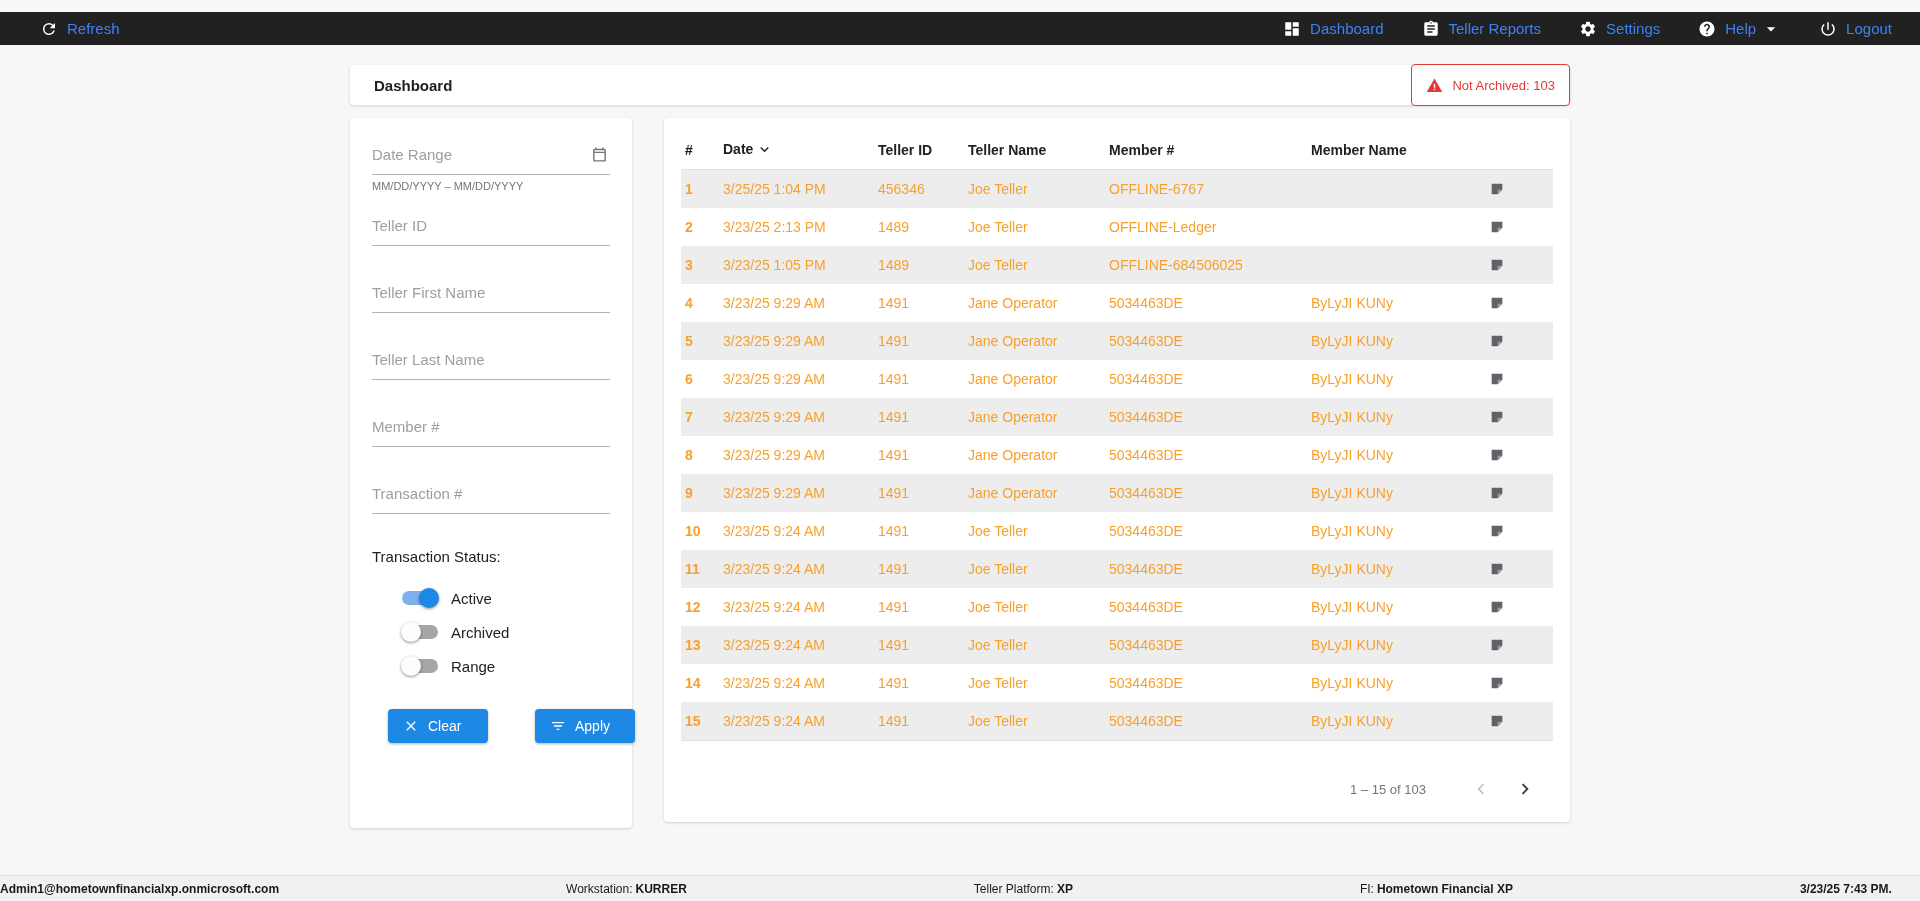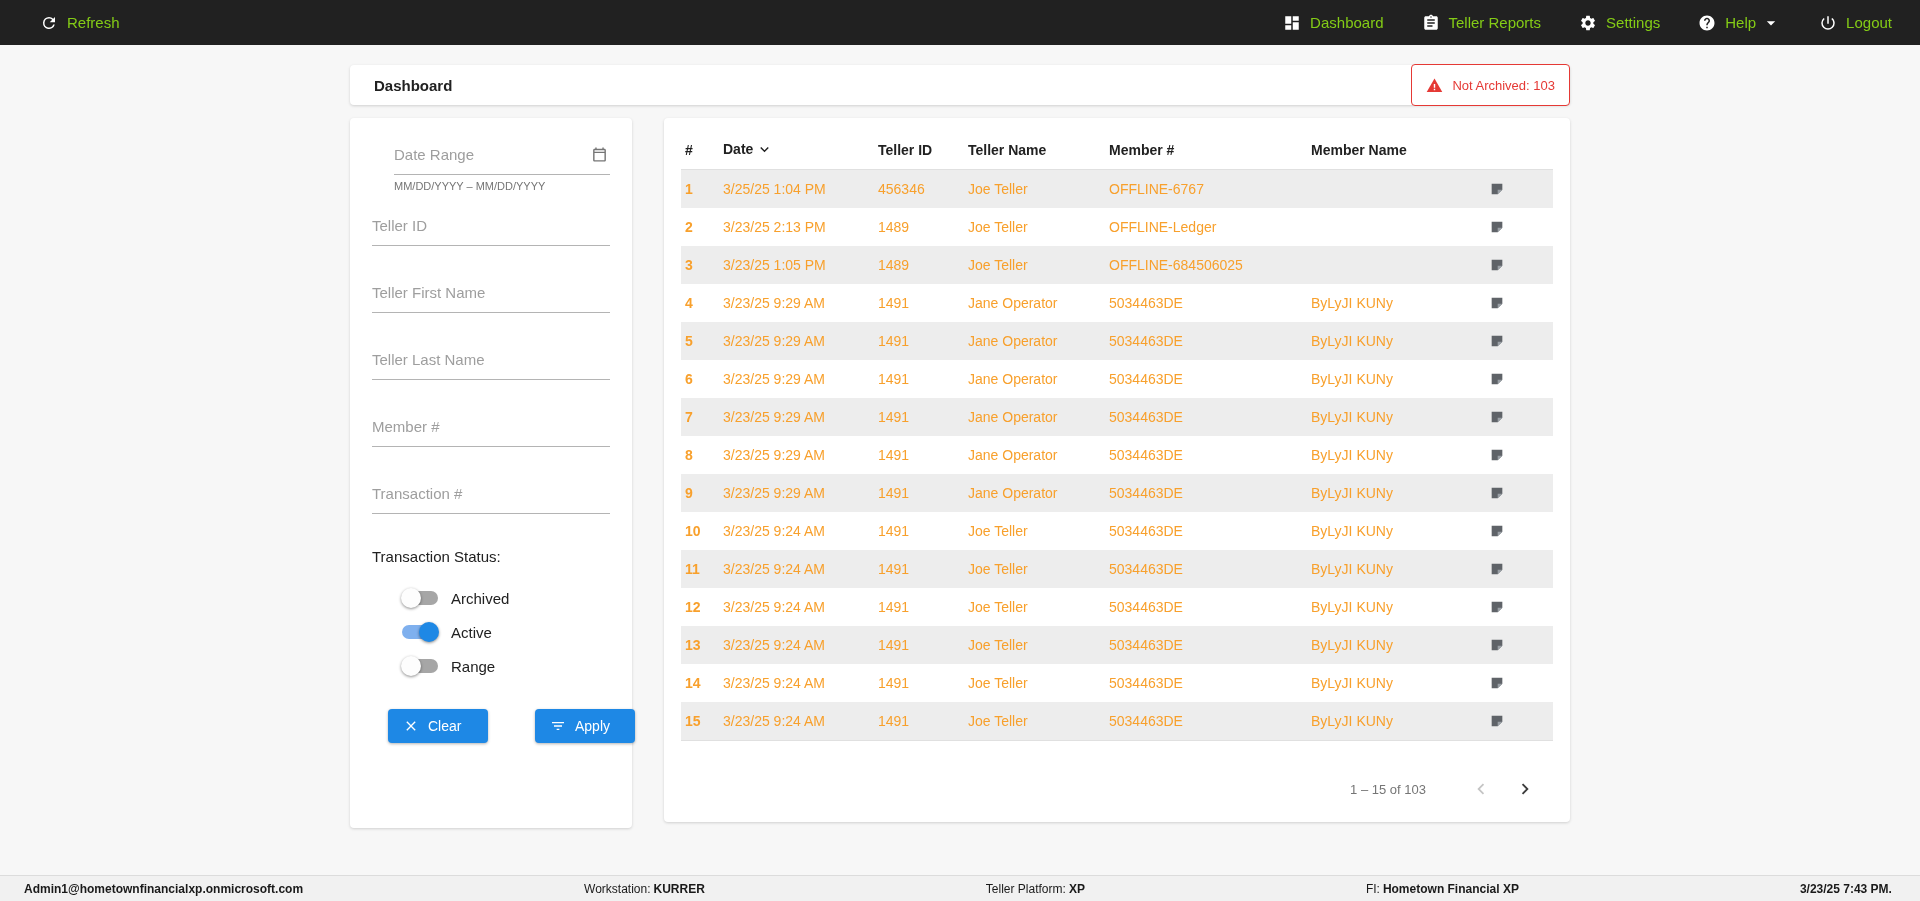--- a/index.html
+++ b/index.html
@@ -8,27 +8,28 @@
     font-family: "Liberation Sans", "DejaVu Sans", sans-serif;
     background: var(--page-bg, #f7f7f7);
     position: relative;
     overflow: hidden;
     color: #212121;
   }
   svg { display: block; }
 
   
   .navbar {
-    height: 45px;
+    height: 33px;
     background: var(--navbar-bg, #212121);
-    color: #84cc16;
+    color: #3b82f6;
     display: flex;
     align-items: center;
     justify-content: space-between;
     padding: 0 28px 0 40px;
+    margin-top: 12px;
   }
   .nav-left, .nav-right { display: flex; align-items: center; }
   .nav-right { gap: 38px; }
   .nav-item {
     display: flex; align-items: center; gap: 9px;
     font-size: 15px; cursor: pointer; white-space: nowrap;
   }
   .nav-item .ic svg { width: 18px; height: 18px; fill: #fff; }
   .nav-item .caret svg { width: 20px; height: 20px; fill: #fff; margin-left: -4px; }
 
@@ -66,21 +67,21 @@
   .field input {
     width: 100%;
     border: 0; border-bottom: 1px solid #b4b4b4;
     background: transparent;
     font: 15px "Liberation Sans", "DejaVu Sans", sans-serif;
     color: #212121;
     padding: 4px 0 11px;
     outline: none;
   }
   .field input::placeholder { color: #9e9e9e; }
-  .field-date { margin-bottom: 21px; margin-left: 22px; }
+  .field-date { margin-bottom: 21px; }
   .field-date input { padding-right: 24px; }
   .cal-icon { position: absolute; right: 2px; top: 4px; cursor: pointer; }
   .cal-icon svg { width: 17px; height: 17px; fill: #757575; }
   .helper { margin-top: 5px; font-size: 11px; color: #757575; }
   .status-label { font-size: 15px; margin: 2px 0 16px; }
   .toggle-row { display: flex; align-items: center; height: 34px; padding-left: 30px; gap: 13px; }
   .switch {
     width: 36px; height: 14px; border-radius: 7px;
     background: #a6a6a6; position: relative; cursor: pointer; flex: none;
   }
@@ -138,21 +139,21 @@
   .pg-next svg { fill: #3c3c3c; }
   .pg-prev { margin-right: 14px; }
 
   
   .footer {
     position: absolute; left: 0; right: 0; bottom: 0;
     height: 26px;
     background: #f1f1f1;
     border-top: 1px solid #dcdcdc;
     display: flex; align-items: center; justify-content: space-between;
-    padding: 0 28px 0 24px;
+    padding: 0 28px 0 0;
     font-size: 12px; color: #1a1a1a;
   }
   .footer .bold { font-weight: bold; }
   .footer .pair .bold { margin-left: 3px; }
 </style>
 </head>
 <body>
 
 <div class="navbar">
   <div class="nav-left">
@@ -251,30 +252,30 @@
       <div class="field">
         <input type="text" placeholder="Member #" style="">
       </div>
       <div class="field">
         <input type="text" placeholder="Transaction #" style="">
       </div>
 
       <div class="status-label">Transaction Status:</div>
 
       <div class="toggle-row">
+        <span class="switch on">
+            <span class="thumb"></span>
+          </span>
+        <span class="toggle-label">Active</span>
+      </div>
+      <div class="toggle-row">
         <span class="switch">
             <span class="thumb"></span>
           </span>
         <span class="toggle-label">Archived</span>
-      </div>
-      <div class="toggle-row">
-        <span class="switch on">
-            <span class="thumb"></span>
-          </span>
-        <span class="toggle-label">Active</span>
       </div>
       <div class="toggle-row">
         <span class="switch">
             <span class="thumb"></span>
           </span>
         <span class="toggle-label">Range</span>
       </div>
 
       <div class="btn-row">
         <button class="btn">

